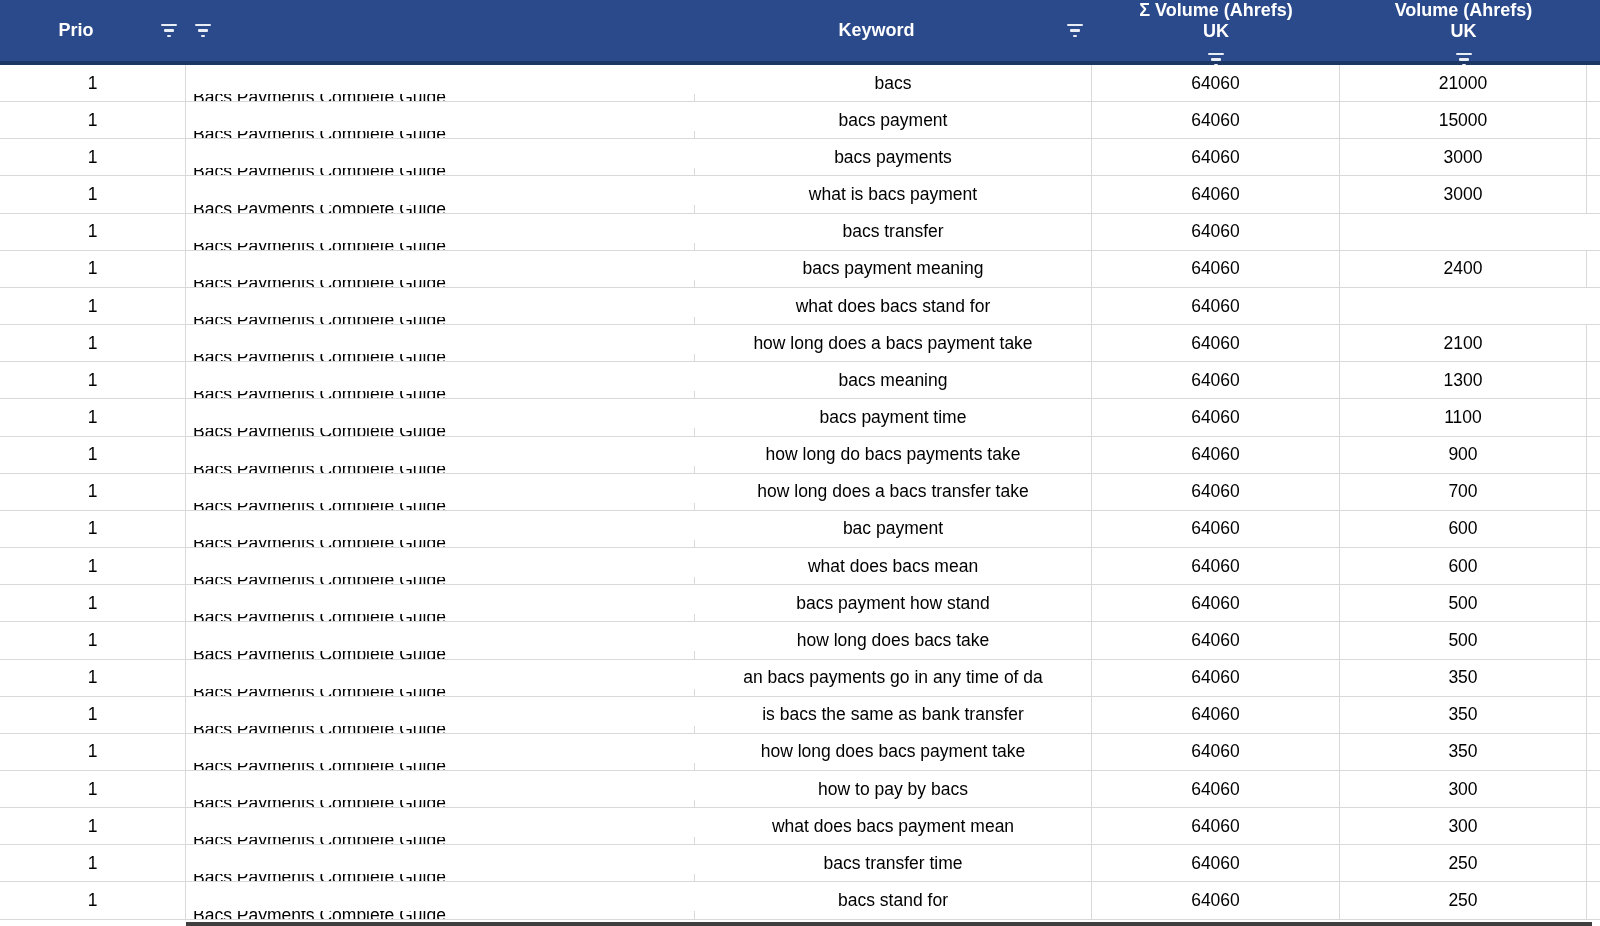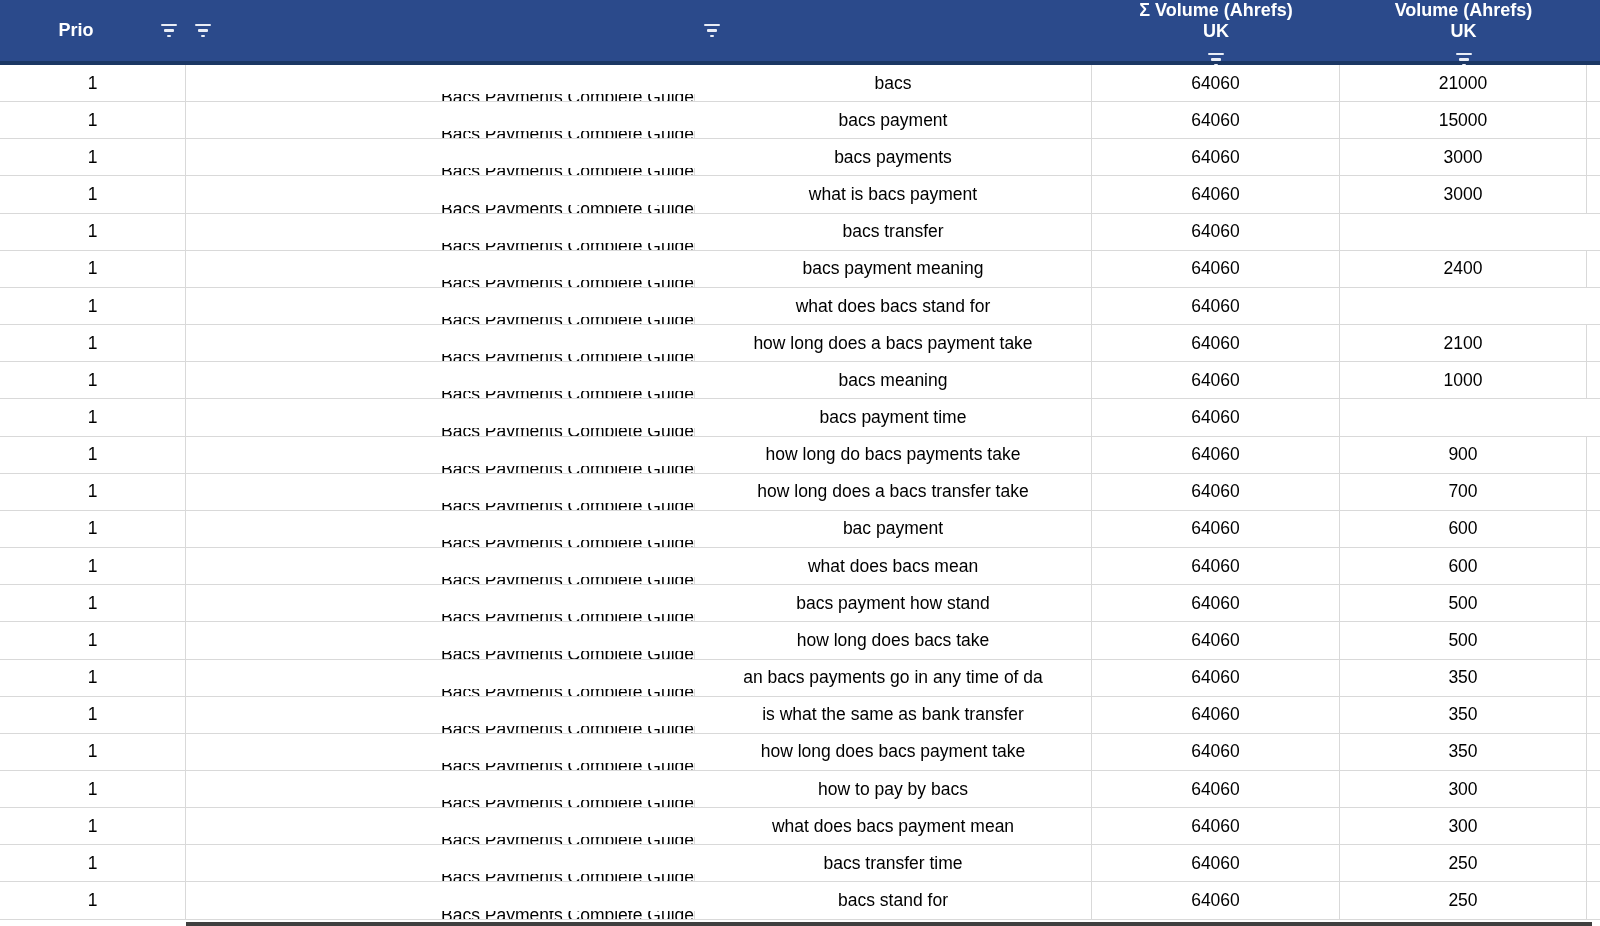--- a/index.html
+++ b/index.html
@@ -41,21 +41,21 @@
   .tbody { position: absolute; top: 65px; left: 0; width: 1600px; }
   .row {
     display: flex; height: 37.17px; border-bottom: 1px solid #D9D9D9;
     background: #ffffff; align-items: stretch;
   }
   .cell {
     display: flex; align-items: center; justify-content: center;
     font-size: 17.5px; border-right: 1px solid #D9D9D9;
     white-space: nowrap; overflow: hidden;
   }
-  .cell.group { justify-content: flex-end; padding-left: 7px; margin-top: 29px; }
+  .cell.group { justify-content: flex-start; padding-left: 7px; margin-top: 29px; }
   .cell.cfill { border-right: none; }
 
   
   .bottom-dark-line {
     position: absolute; left: 186px; top: 922px; width: 1406px; height: 4px;
     background: #3F3F3F;
   }
 </style>
 </head>
 <body>
@@ -78,20 +78,24 @@
 
     <div class="hcell c2">
       <span class="ficon">
           <i class="l1"></i>
           <i class="l2"></i>
           <i class="l3"></i>
         </span>
     </div>
 
     <div class="hcell c3">
+      <div class="hlabel">
+        <div class="hline">Keyword</div>
+
+      </div>
       <span class="ficon">
           <i class="l1"></i>
           <i class="l2"></i>
           <i class="l3"></i>
         </span>
     </div>
 
     <div class="hcell c4">
       <div class="hlabel">
         <div class="hline">Σ Volume (Ahrefs)</div>
@@ -274,38 +278,41 @@
         <div class="cell c2 group">
           <span>Bacs Payments Complete Guide</span>
         </div>
         <div class="cell c3">
           <span>bacs meaning</span>
         </div>
         <div class="cell c4">
           <span>64060</span>
         </div>
         <div class="cell c5">
-          <span>1000</span>
+          <span>1300</span>
         </div>
         <div class="cell cfill"></div>
       </div>
 
       <div class="row">
         <div class="cell c1">
           <span>1</span>
         </div>
         <div class="cell c2 group">
           <span>Bacs Payments Complete Guide</span>
         </div>
         <div class="cell c3">
           <span>bacs payment time</span>
         </div>
         <div class="cell c4">
           <span>64060</span>
         </div>
+        <div class="cell c5">
+          <span>1100</span>
+        </div>
         <div class="cell cfill"></div>
       </div>
 
       <div class="row">
         <div class="cell c1">
           <span>1</span>
         </div>
         <div class="cell c2 group">
           <span>Bacs Payments Complete Guide</span>
         </div>
@@ -436,21 +443,21 @@
       </div>
 
       <div class="row">
         <div class="cell c1">
           <span>1</span>
         </div>
         <div class="cell c2 group">
           <span>Bacs Payments Complete Guide</span>
         </div>
         <div class="cell c3">
-          <span>is what the same as bank transfer</span>
+          <span>is bacs the same as bank transfer</span>
         </div>
         <div class="cell c4">
           <span>64060</span>
         </div>
         <div class="cell c5">
           <span>350</span>
         </div>
         <div class="cell cfill"></div>
       </div>
 

